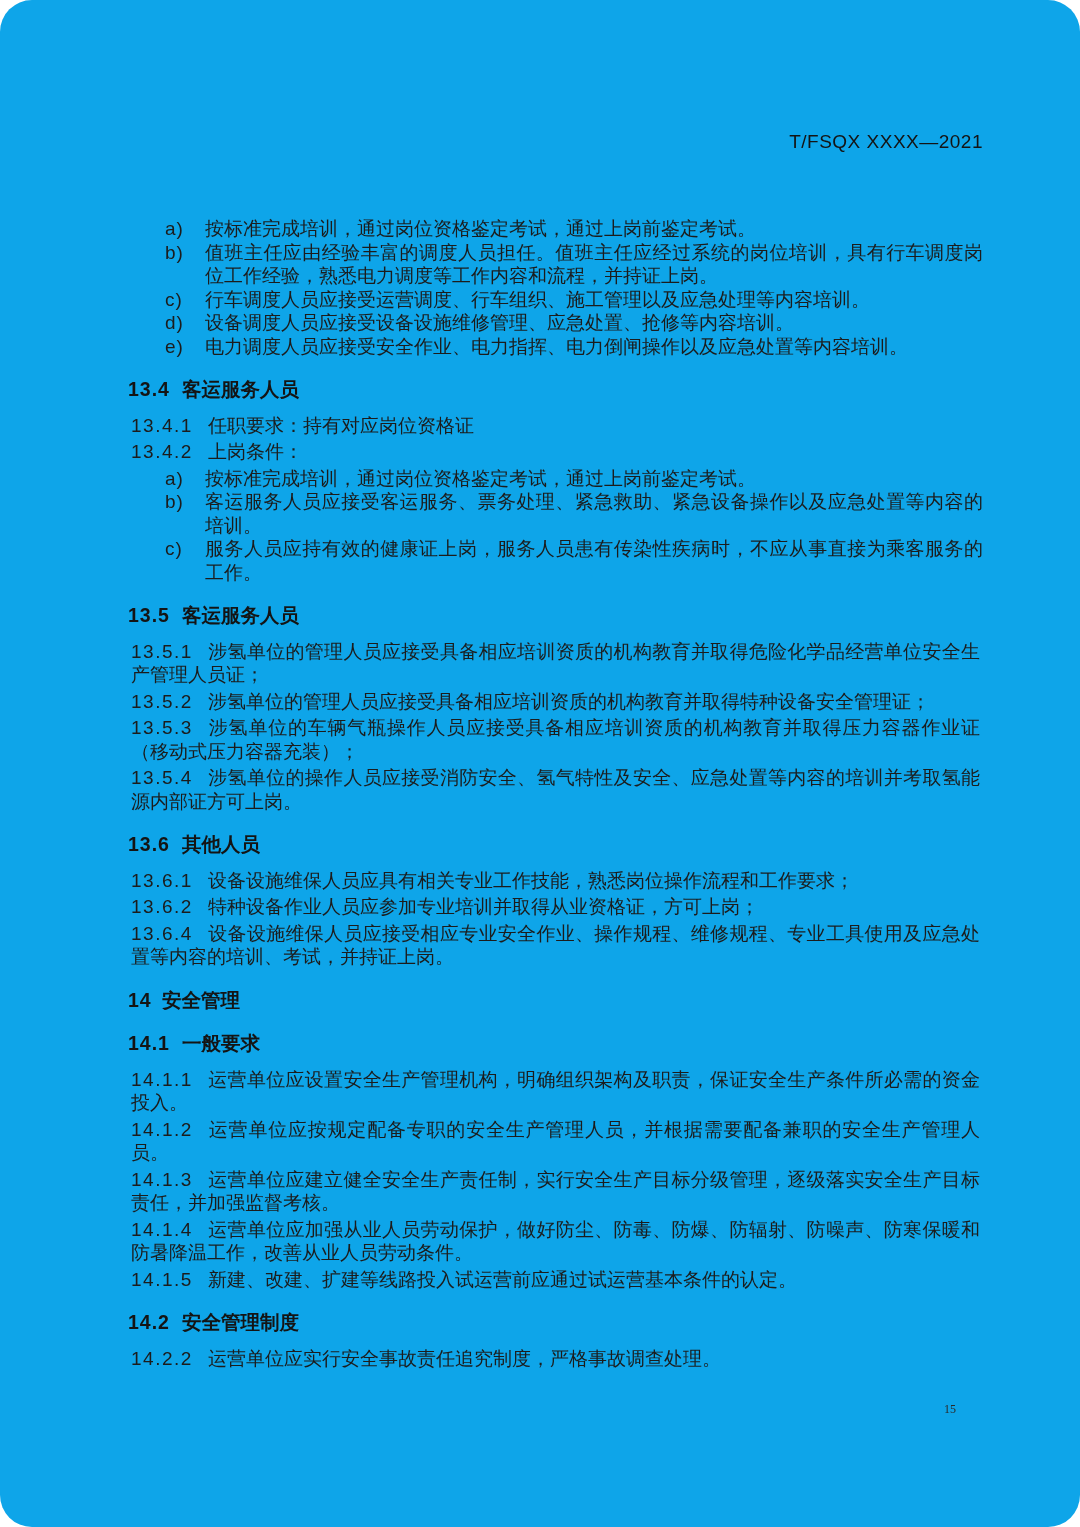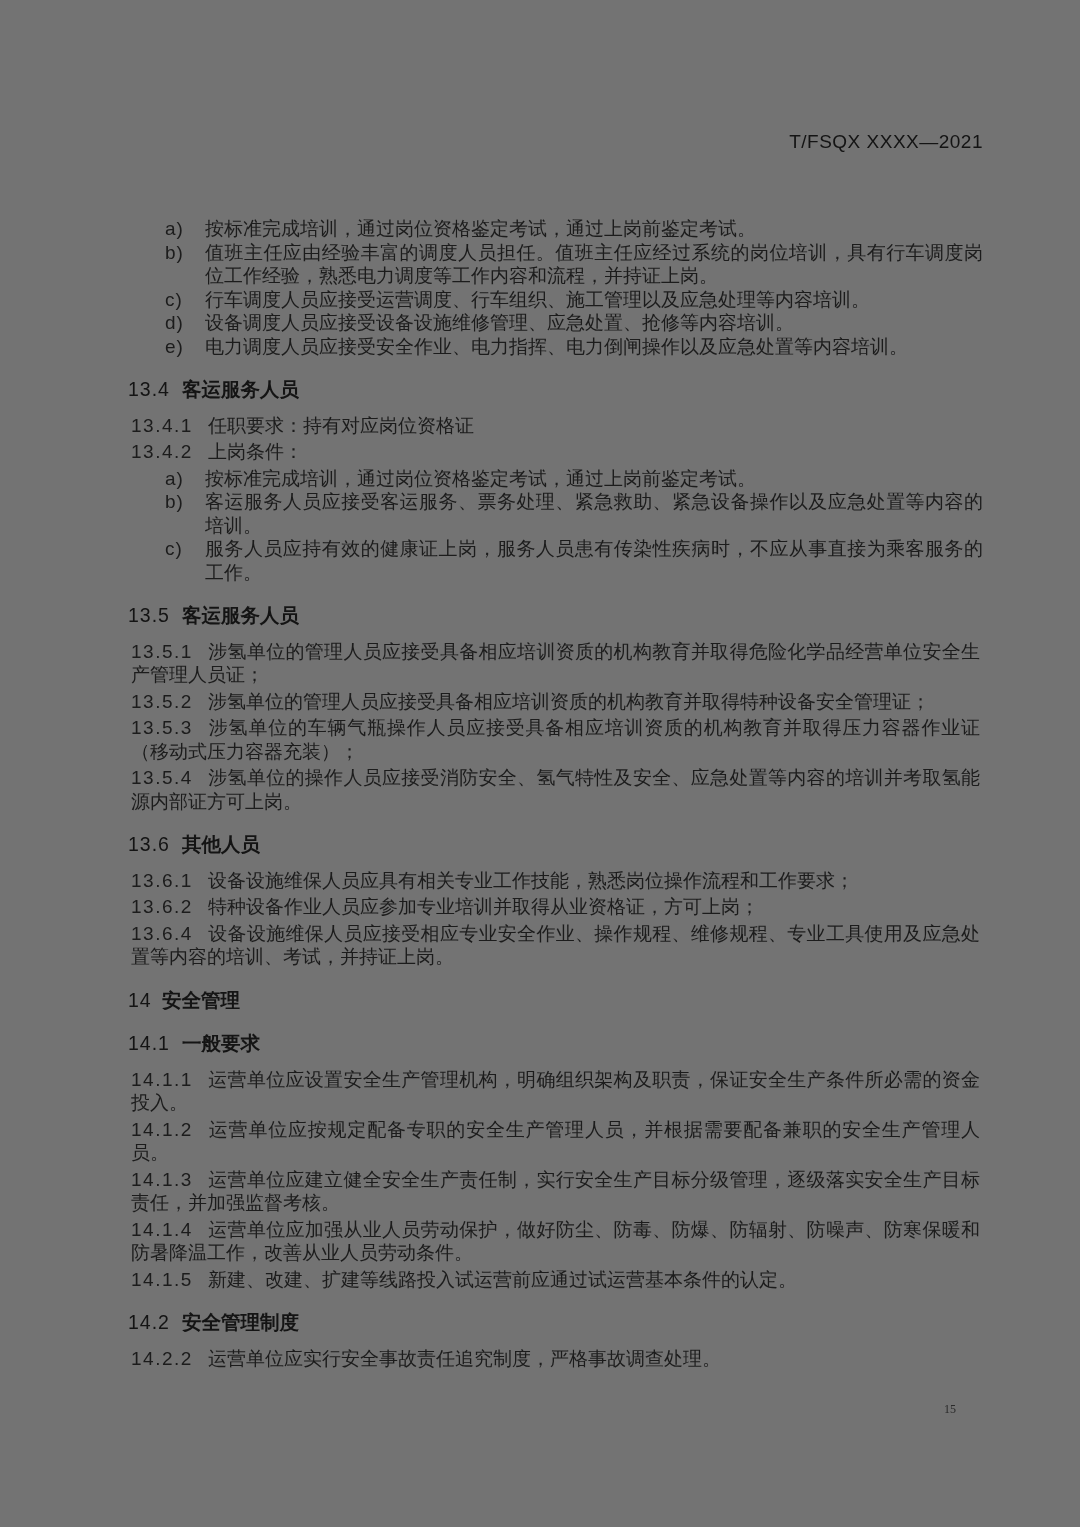--- a/index.html
+++ b/index.html
@@ -3,21 +3,21 @@
 <meta charset="utf-8">
 <style>
   html, body { margin: 0; padding: 0; background: #ffffff; }
   body {
     width: 1080px; height: 1527px;
     position: relative;
     font-family: "Liberation Sans", sans-serif;
     color: #1c1c1c;
     overflow: hidden;
   }
-  .page { position: absolute; inset: 0; background: #737373; }
+  .page { position: absolute; inset: 0; background: #0ea5e9; border-radius: 32px; }
 
   .doc-header {
     position: absolute;
     top: 131px; left: 128px; width: 855px;
     text-align: right;
     font-size: 19px;
     letter-spacing: 0.5px;
     color: #141414;
     font-family: "Liberation Sans", sans-serif;
     white-space: nowrap;
@@ -43,22 +43,22 @@
   }
 
   
   .h1, .h2 {
     font-weight: 700;
     font-size: 19.5px;
     line-height: 23.5px;
     margin: 20px 0 12px 0;
     color: #141414;
   }
-  .h1 .num { min-width: 34px; letter-spacing: 1px; font-weight: 400; }
-  .h2 .num { min-width: 54px; letter-spacing: 1px; font-weight: 400; }
+  .h1 .num { min-width: 34px; letter-spacing: 1px; font-weight: 700; }
+  .h2 .num { min-width: 54px; letter-spacing: 1px; font-weight: 700; }
 
   
   .li {
     position: relative;
     padding-left: 77px;
     margin: 0;
   }
   .li .label {
     position: absolute;
     left: 37px; top: 0;

